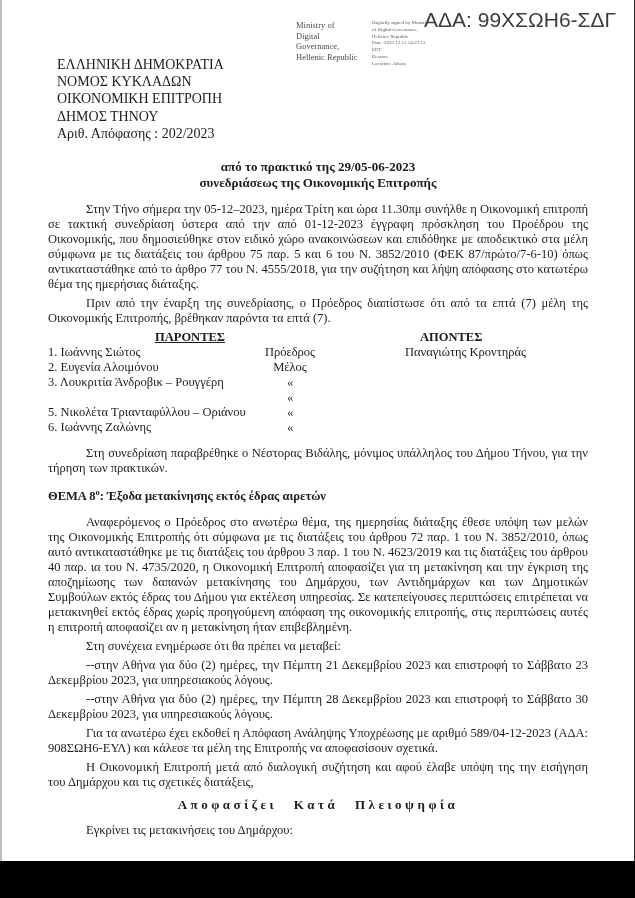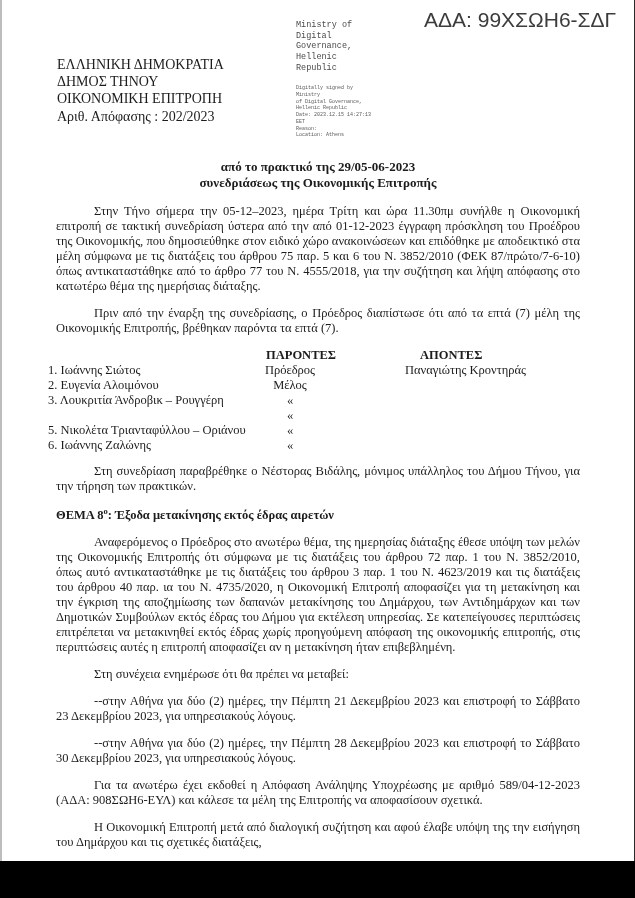--- a/index.html
+++ b/index.html
@@ -26,22 +26,21 @@
     background: #000000;
   }
   .ada {
     position: absolute; left: 424px; top: 8px;
     font-family: "Liberation Sans", sans-serif;
     font-size: 21px; color: #3c3c3c; white-space: nowrap;
   }
   .sig {
     position: absolute; left: 296px; top: 20px;
     display: flex; gap: 12px;
-    font-family: Liberation Mono, monospace;
-    flex-direction: column;
+    font-family: Liberation Serif, serif;
   }
   .sig-signer {
     width: 64px; font-size: 8.5px; line-height: 1.25; color: #4a4a4a;
   }
   .sig-details {
     width: 78px; font-size: 5px; line-height: 1.35; color: #5a5a5a;
   }
   .letterhead {
     position: absolute; left: 57px; top: 56px;
     font-weight: normal; font-size: 14px; line-height: 1.23;
@@ -50,26 +49,26 @@
   .content {
     position: absolute; left: 44px; top: 159px; width: 548px;
     font-size: 12.5px; line-height: 1.2; text-align: justify;
   }
   .title-block { text-align: center; margin-bottom: 10px; }
   .title-main {
     display: inline-block; font-weight: bold; font-size: 14px;
     letter-spacing: 5px; text-decoration: underline; margin-bottom: 2px;
   }
   .title-sub { font-weight: bold; font-size: 13px; line-height: 1.25; }
-  .para { margin: 12px; text-indent: 38px; }
+  .para { margin: 4px; text-indent: 38px; }
   .att {
     display: grid; grid-template-columns: 200px 92px 1fr;
     margin: 4px 0 0 0; line-height: 1.2; text-align: left;
   }
-  .att-ph { grid-column: 1 / 3; text-align: right; font-weight: bold; }
+  .att-ph { grid-column: 1 / 3; text-align: center; font-weight: bold; text-decoration: underline; }
   .att-ah { grid-column: 3 / 4; font-weight: bold; padding-left: 84px; white-space: nowrap; }
   .att-name { grid-column: 1; padding-left: 4px; white-space: nowrap; }
   .att-role { grid-column: 2; text-align: center; }
   .att-absent { grid-column: 3; padding-left: 69px; white-space: nowrap; }
   .sp-md { margin-top: 11px; }
   .topic { font-weight: bold; text-indent: 0; }
   .topic sup { font-size: 8.5px; }
   .decision-heading {
     text-align: center; font-weight: bold; font-size: 13px;
     letter-spacing: 3.5px; word-spacing: 10px; margin-top: 7px;
@@ -97,22 +96,23 @@
       <div>Hellenic Republic</div>
       <div>Date: 2023.12.15 14:27:13</div>
       <div>EET</div>
       <div>Reason:</div>
       <div>Location: Athens</div>
     </div>
   </div>
 
   <div class="letterhead">
     <div>ΕΛΛΗΝΙΚΗ ΔΗΜΟΚΡΑΤΙΑ</div>
+    <div>ΝΟΜΟΣ ΚΥΚΛΑΔΩΝ</div>
+    <div>ΟΙΚΟΝΟΜΙΚΗ ΕΠΙΤΡΟΠΗ</div>
     <div>ΔΗΜΟΣ ΤΗΝΟΥ</div>
-    <div>ΟΙΚΟΝΟΜΙΚΗ ΕΠΙΤΡΟΠΗ</div>
     <div>Αριθ.  Απόφασης : 202/2023</div>
   </div>
 
   <div class="content">
 
     <div class="title-block">
       <div class="title-sub">από το πρακτικό της 29/05-06-2023</div>
       <div class="title-sub">συνεδριάσεως της Οικονομικής Επιτροπής</div>
     </div>
 

